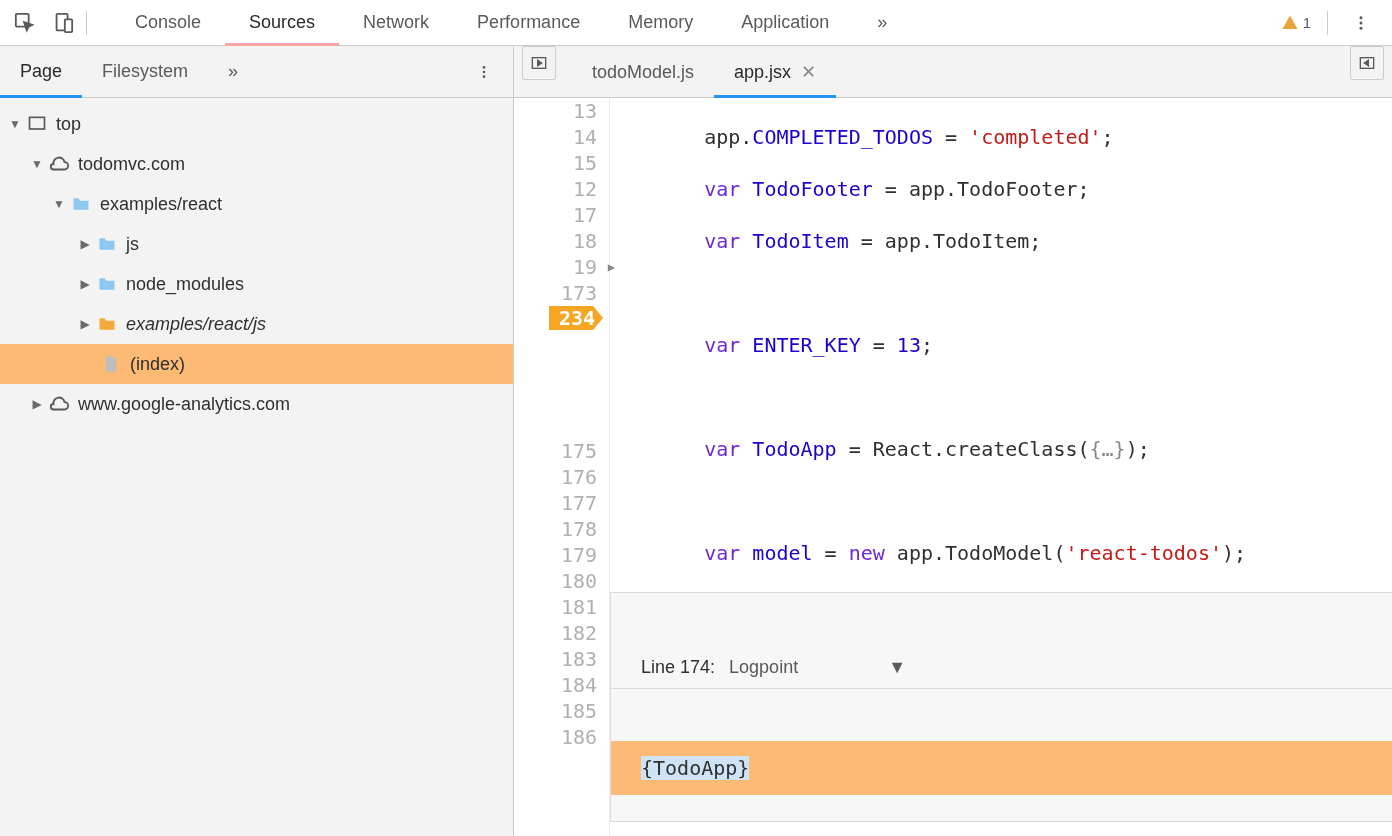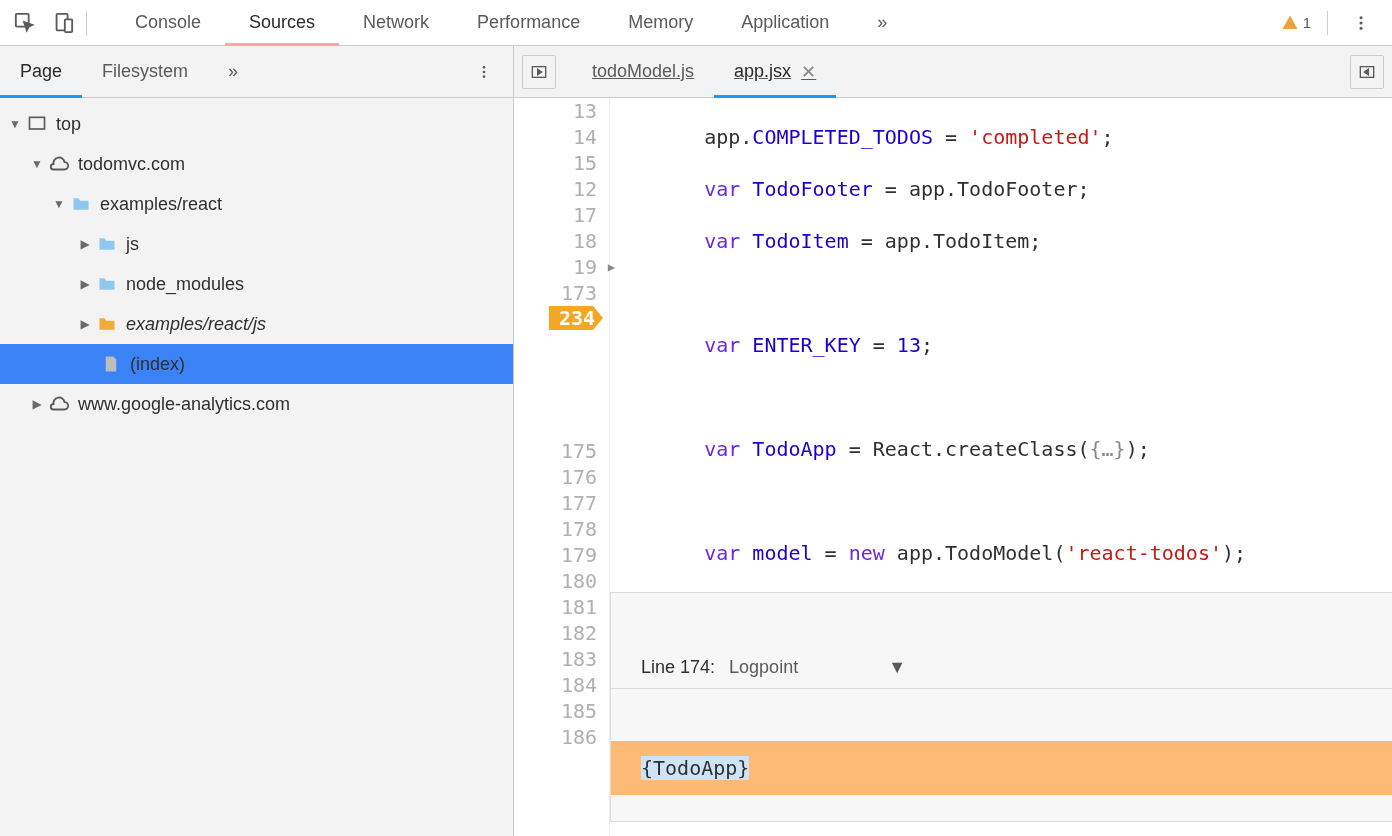--- a/index.html
+++ b/index.html
@@ -66,40 +66,39 @@
 }
 .sidebar-tab.active { color: #2a2a2a; border-bottom: 3px solid #2196f3; padding-top: 3px;}
 .sidebar-right { margin-left: auto; padding-right: 12px; display:flex; gap: 10px;}
 .tree { flex: 1; overflow: auto; font-size: 18px; padding-top: 6px;}
 .tree-row {
   height: 40px;
   display: flex; align-items: center;
   cursor: pointer;
   white-space: nowrap;
 }
-.tree-row.selected { background: #3b82f6; }
+.tree-row.selected { background: #fdba74; }
 .tree-toggle { width: 14px; display:inline-flex; justify-content:center; color:#6a6a6a; font-size:12px; margin-right:4px;}
 .tree-icon { width:22px; height:22px; margin-right:8px; display:inline-flex; align-items:center; justify-content:center;}
 .tree-label { color: #303030; }
 .tree-label.italic { font-style: italic; }
 .folder-blue svg { fill: #8ec7ef; }
 .folder-orange svg { fill: #f4a93b; }
 .file-gray svg { fill: #bdbdbd; }
 .editor {
   flex: 1;
   display: flex; flex-direction: column;
   font-family: Menlo, Consolas, monospace;
 }
 .editor-tabs {
   height: 52px;
   border-bottom: 1px solid #ccc;
-  display: flex; align-items: center;
+  display: flex; align-items: flex-start;
   background: #f3f3f3;
   padding: 0 8px;
-  text-decoration: underline;
 }
 .ed-iconbtn { width:34px; height:34px; display:flex; align-items:center; justify-content:center; color:#5a5a5a; border:1px solid #ccc; border-radius:2px;}
 .ed-tabs { display:flex; margin-left: 16px; gap: 0; font-family: -apple-system, sans-serif;}
 .ed-tab { height:52px; display:flex; align-items:center; padding: 0 20px; font-size:18px; gap:10px; cursor:pointer;}
 .ed-tab.active { border-bottom: 3px solid #2196f3; padding-top:3px; color:#2a2a2a;}
 .ed-tab-close { color:#888; font-size:18px; }
 .ed-right { margin-left:auto; }
 .code-area {
   flex:1;
   display:flex;

